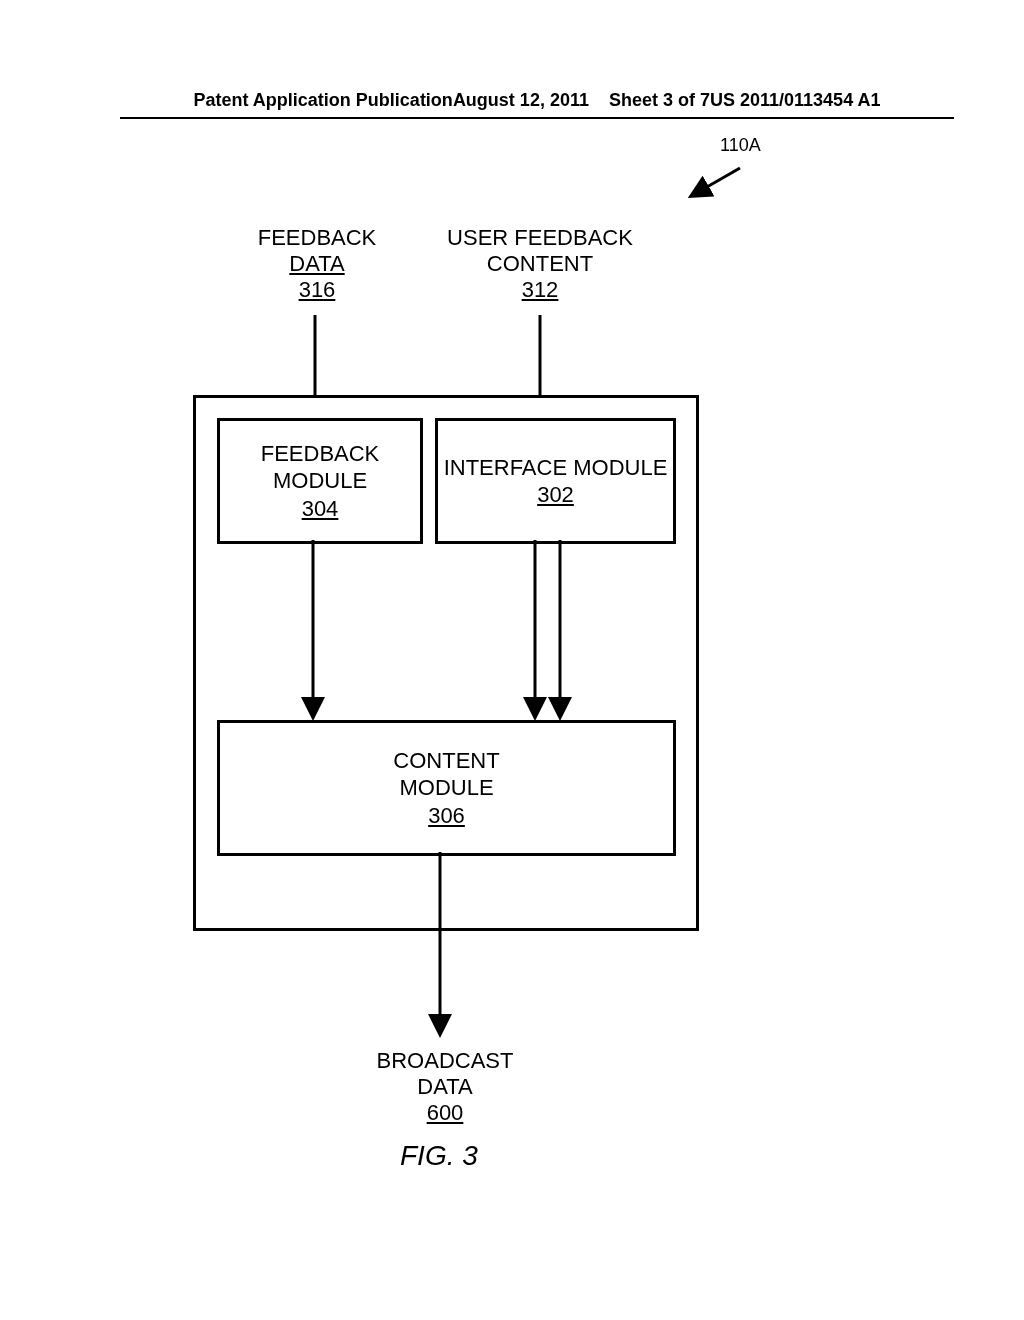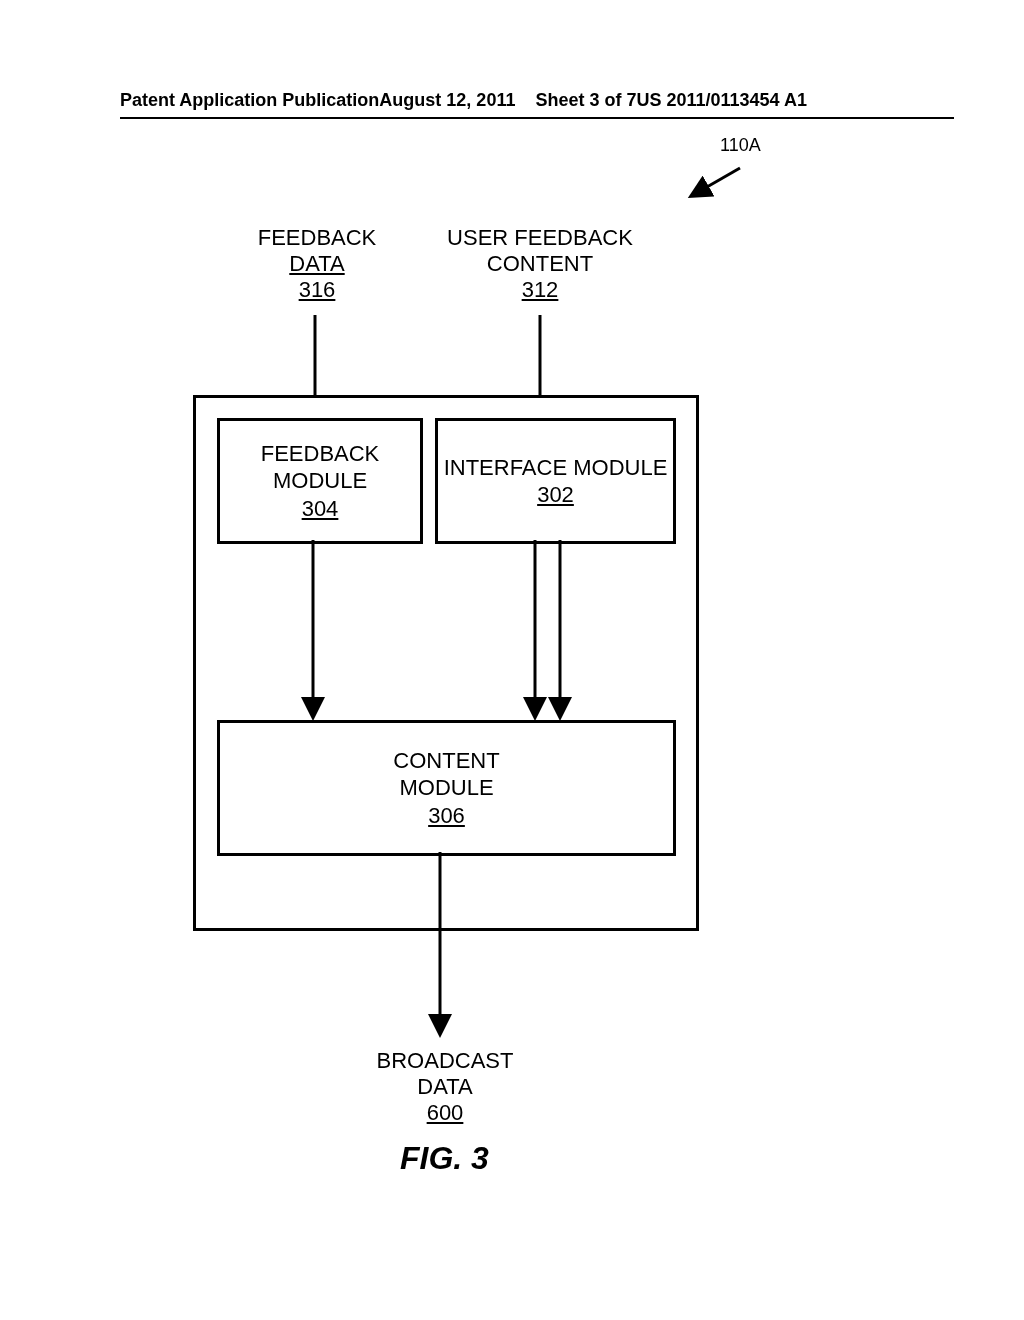--- a/index.html
+++ b/index.html
@@ -1,25 +1,25 @@
 <!DOCTYPE html>
 <html><head>
 <meta charset="utf-8">
 <style>
 html,body{margin:0;padding:0;background:#fff;font-family:Arial,Helvetica,sans-serif;color:#000}
 .page{width:1024px;height:1320px;position:relative;background:#fff}
-.header{position:absolute;top:90px;left:120px;right:70px;display:flex;justify-content:flex-start;font-weight:bold;font-size:18px}
+.header{position:absolute;top:90px;left:120px;right:70px;display:flex;justify-content:center;font-weight:bold;font-size:18px}
 .hr{position:absolute;top:117px;left:120px;right:70px;border-top:2px solid #000;height:0}
 .label{position:absolute;text-align:center;font-size:22px}
 .label .u{text-decoration:underline}
 .ref110{position:absolute;top:135px;left:720px;font-size:18px}
 .bigbox{position:absolute;border:3px solid #000;background:#fff}
 .box{position:absolute;border:3px solid #000;background:#fff;text-align:center;font-size:22px;display:flex;flex-direction:column;align-items:center;justify-content:center;line-height:1.25}
 .box .num{text-decoration:underline}
-.figlabel{position:absolute;font-weight:bold;font-style:italic;font-size:32px}
+.figlabel{position:absolute;font-weight:normal;font-style:italic;font-size:28px}
 svg.arrow{position:absolute;overflow:visible}
 </style>
 </head>
 <body>
 
 <div class="page">
 
   <div class="header">
     <span>Patent Application Publication</span>
     <span>

